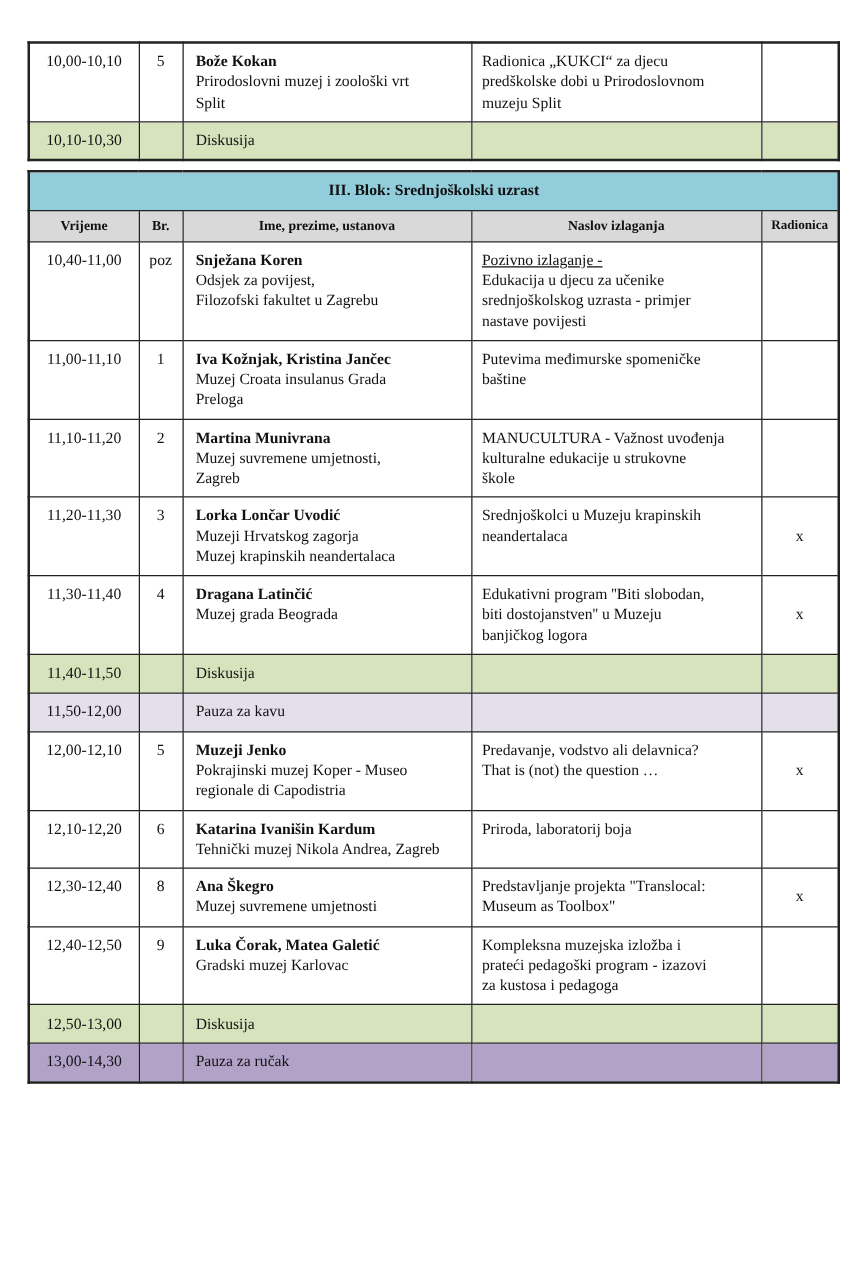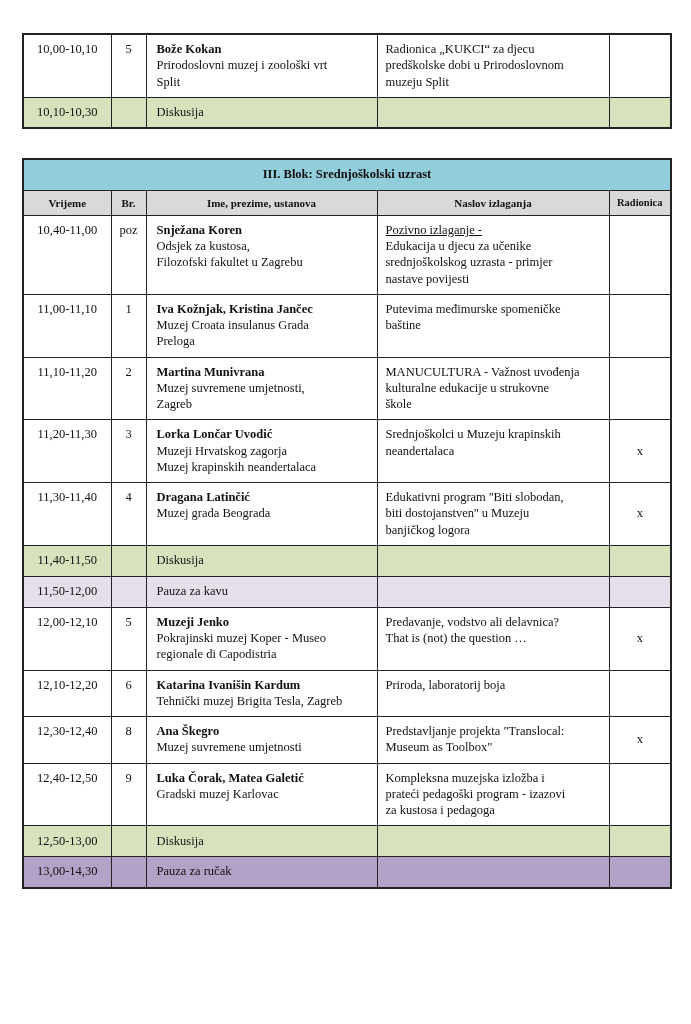--- a/index.html
+++ b/index.html
@@ -8,21 +8,21 @@
     position:relative; width:691px; height:1024px; overflow:hidden;
     background:#ffffff; color:#111111;
     font-family:"Liberation Serif","DejaVu Serif",serif;
   }
   table.sched {
     border-collapse:collapse; table-layout:fixed;
     width:648px; margin-left:22px;
     border:2px solid #222222;
   }
   table.cont  { margin-top:33px; }
-  table.block { margin-top:29px;border-radius:15px; }
+  table.block { margin-top:7px;border-radius:15px; }
   .sched td, .sched th {
     border:1px solid #222222;
     vertical-align:top;
     font-size:12.5px; line-height:1.3;
     padding:6px 8px 7px 8px;
     overflow:hidden;
   }
   .block-title-cell {
     background:var(--blue,#92cddc);
     text-align:center; font-weight:bold; font-size:12.5px;
@@ -107,21 +107,21 @@
         <th class="c-title">Naslov izlaganja</th>
         <th class="c-rad">Radionica</th>
       </tr>
     </thead>
     <tbody id="t2-body">
         <tr class="row session">
           <td class="time-cell">10,40-11,00</td>
           <td class="br-cell">poz</td>
           <td class="name-cell">
             <div class="nm">Snježana Koren</div>
-            <div class="inst">Odsjek za kustosa,
+            <div class="inst">Odsjek za povijest,
 Filozofski fakultet u Zagrebu</div>
           </td>
           <td class="title-cell"><span class="ul">Pozivno izlaganje -</span><span class="ttl">Edukacija u djecu za učenike
 srednjoškolskog uzrasta - primjer
 nastave povijesti</span></td>
           <td class="x-cell"></td>
         </tr>
         <tr class="row session">
           <td class="time-cell">11,00-11,10</td>
           <td class="br-cell">1</td>
@@ -199,21 +199,21 @@
           </td>
           <td class="title-cell"><span class="ttl">Predavanje, vodstvo ali delavnica?
 That is (not) the question …</span></td>
           <td class="x-cell">x</td>
         </tr>
         <tr class="row session">
           <td class="time-cell">12,10-12,20</td>
           <td class="br-cell">6</td>
           <td class="name-cell">
             <div class="nm">Katarina Ivanišin Kardum</div>
-            <div class="inst">Tehnički muzej Brigita Tesla, Zagreb</div>
+            <div class="inst">Tehnički muzej Nikola Andrea, Zagreb</div>
           </td>
           <td class="title-cell"><span class="ttl">Priroda, laboratorij boja</span></td>
           <td class="x-cell"></td>
         </tr>
         <tr class="row session">
           <td class="time-cell">12,30-12,40</td>
           <td class="br-cell">8</td>
           <td class="name-cell">
             <div class="nm">Ana Škegro</div>
             <div class="inst">Muzej suvremene umjetnosti</div>

